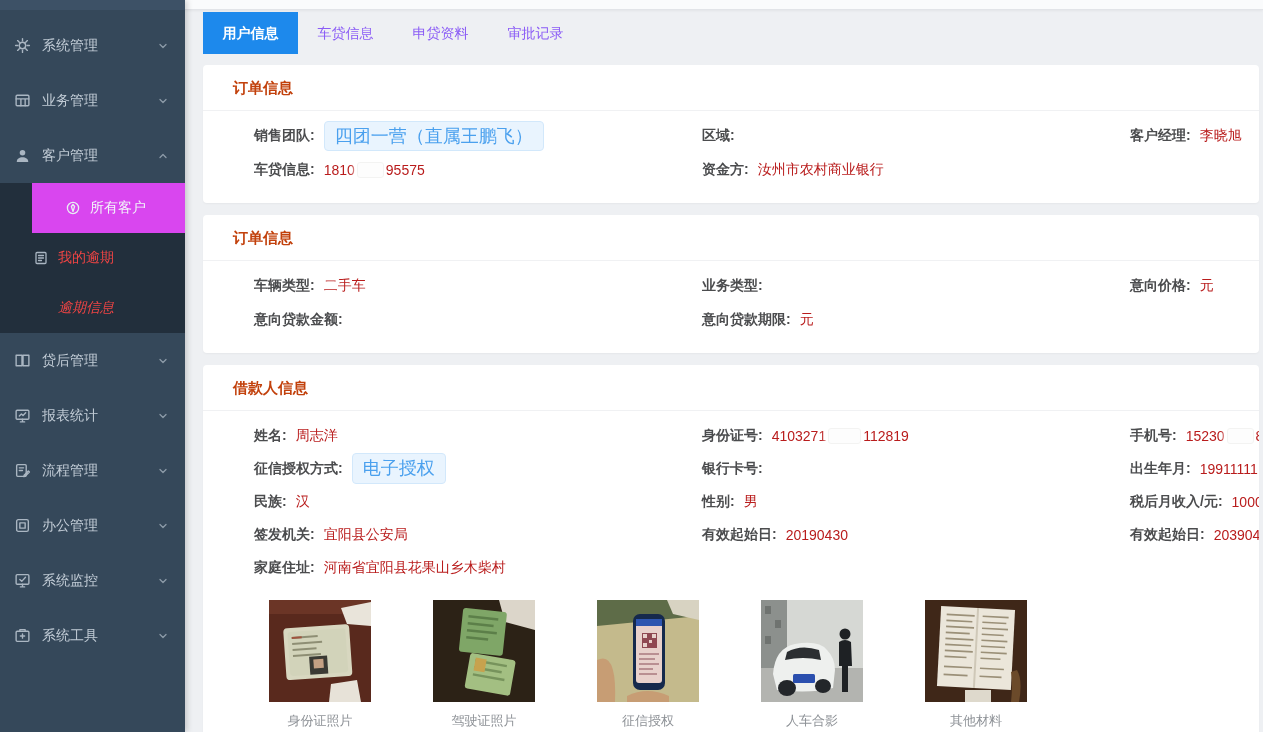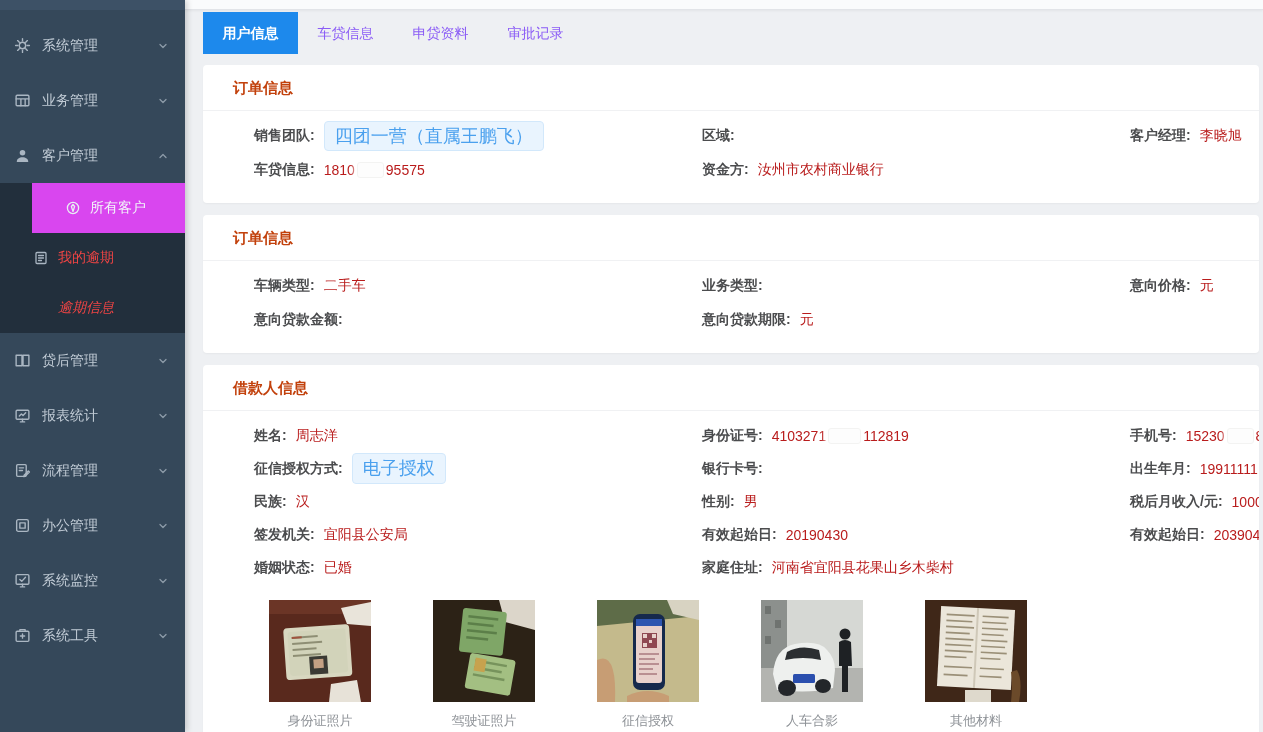--- a/index.html
+++ b/index.html
@@ -322,24 +322,20 @@
         <div class="fc">
           <span class="fl">有效起始日:</span>
           <span class="fv">20190430</span>
         </div>
         <div class="fc">
           <span class="fl">有效起始日:</span>
           <span class="fv">20390430</span>
         </div>
       </div>
       <div class="frow">
-        <div class="fc">
-          <span class="fl">婚姻状态:</span>
-          <span class="fv">已婚</span>
-        </div>
         <div class="fc">
           <span class="fl">家庭住址:</span>
           <span class="fv">河南省宜阳县花果山乡木柴村</span>
         </div>
         <div class="fc"></div>
       </div>
 
       <div class="photorow">
 
         <div class="photo">

